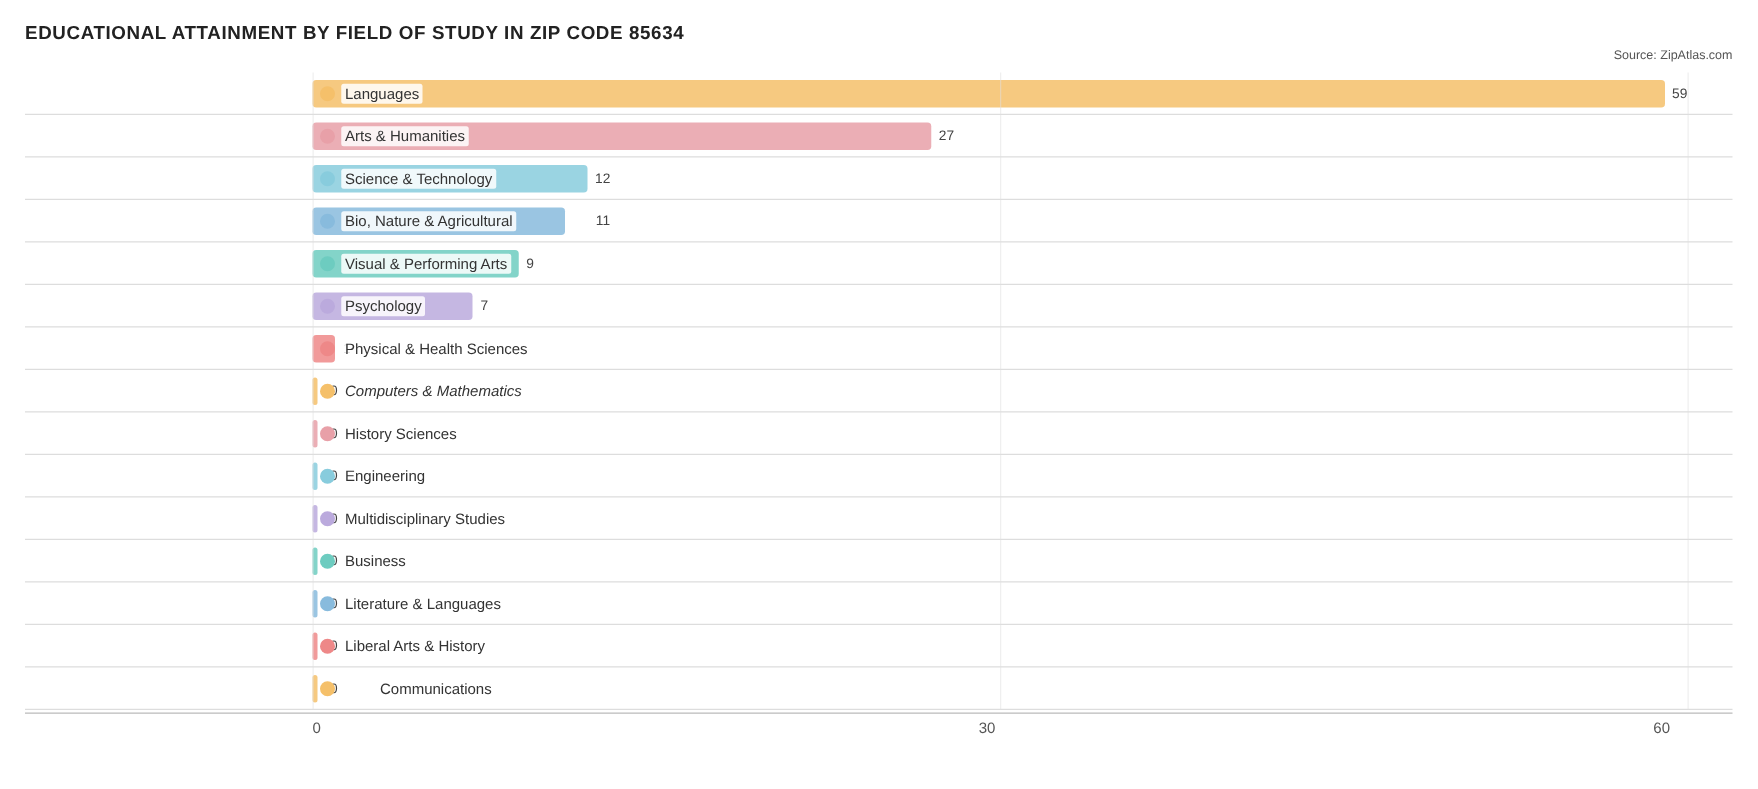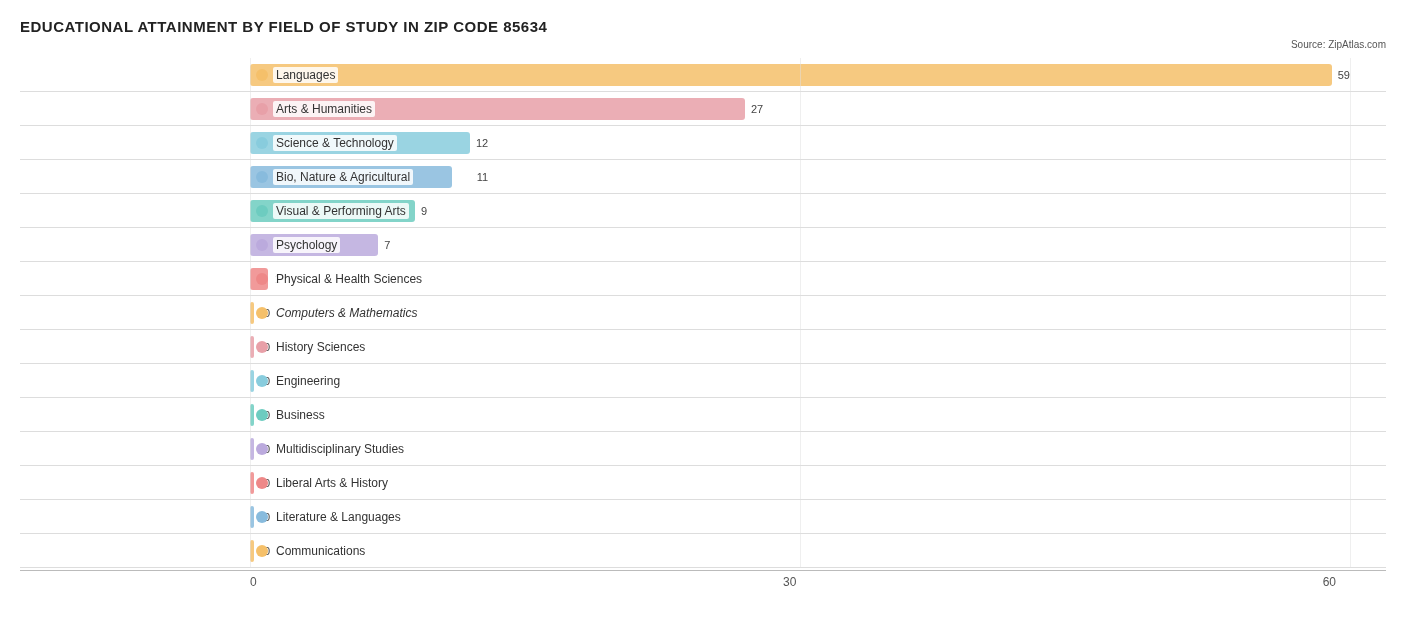--- a/index.html
+++ b/index.html
@@ -216,63 +216,63 @@
           <div class="bar" style="width: 4px; left: 230px; background: rgb(136, 204, 221);"></div>
           <div class="bar-value" style="left: 244px;">0</div>
           <div class="bar-label" style="left: 236px;">
             <div class="label-dot" style="background: rgb(136, 204, 221);"></div>
             <span class="label-text">Engineering</span>
           </div>
         </div>
       </div>
       <div class="bar-row" style="height: 34px;">
         <div class="bar-container">
+          <div class="bar" style="width: 4px; left: 230px; background: rgb(187, 170, 221);"></div>
+          <div class="bar-value" style="left: 244px;">0</div>
+          <div class="bar-label" style="left: 236px;">
+            <div class="label-dot" style="background: rgb(187, 170, 221);"></div>
+            <span class="label-text">Multidisciplinary Studies</span>
+          </div>
+        </div>
+      </div>
+      <div class="bar-row" style="height: 34px;">
+        <div class="bar-container">
           <div class="bar" style="width: 4px; left: 230px; background: rgb(109, 204, 192);"></div>
           <div class="bar-value" style="left: 244px;">0</div>
           <div class="bar-label" style="left: 236px;">
             <div class="label-dot" style="background: rgb(109, 204, 192);"></div>
             <span class="label-text">Business</span>
           </div>
         </div>
       </div>
       <div class="bar-row" style="height: 34px;">
         <div class="bar-container">
-          <div class="bar" style="width: 4px; left: 230px; background: rgb(187, 170, 221);"></div>
-          <div class="bar-value" style="left: 244px;">0</div>
-          <div class="bar-label" style="left: 236px;">
-            <div class="label-dot" style="background: rgb(187, 170, 221);"></div>
-            <span class="label-text">Multidisciplinary Studies</span>
+          <div class="bar" style="width: 4px; left: 230px; background: rgb(136, 187, 221);"></div>
+          <div class="bar-value" style="left: 244px;">0</div>
+          <div class="bar-label" style="left: 236px;">
+            <div class="label-dot" style="background: rgb(136, 187, 221);"></div>
+            <span class="label-text">Literature &amp; Languages</span>
           </div>
         </div>
       </div>
       <div class="bar-row" style="height: 34px;">
         <div class="bar-container">
           <div class="bar" style="width: 4px; left: 230px; background: rgb(238, 136, 136);"></div>
           <div class="bar-value" style="left: 244px;">0</div>
           <div class="bar-label" style="left: 236px;">
             <div class="label-dot" style="background: rgb(238, 136, 136);"></div>
             <span class="label-text">Liberal Arts &amp; History</span>
           </div>
         </div>
       </div>
       <div class="bar-row" style="height: 34px;">
         <div class="bar-container">
-          <div class="bar" style="width: 4px; left: 230px; background: rgb(136, 187, 221);"></div>
-          <div class="bar-value" style="left: 244px;">0</div>
-          <div class="bar-label" style="left: 236px;">
-            <div class="label-dot" style="background: rgb(136, 187, 221);"></div>
-            <span class="label-text">Literature &amp; Languages</span>
-          </div>
-        </div>
-      </div>
-      <div class="bar-row" style="height: 34px;">
-        <div class="bar-container">
           <div class="bar" style="width: 4px; left: 230px; background: rgb(245, 192, 106);"></div>
           <div class="bar-value" style="left: 244px;">0</div>
-          <div class="bar-label" style="left: 236px;">
+          <div class="bar-label" style="left: 236px; gap: 28px;">
             <div class="label-dot" style="background: rgb(245, 192, 106);"></div>
             <span class="label-text">Communications</span>
           </div>
         </div>
       </div>
       <div class="grid-lines">
         <div class="grid-line" style="left: 230px; opacity: 0.5;"></div>
         <div class="grid-line" style="left: 780px; opacity: 0.5;"></div>
         <div class="grid-line" style="left: 1330px; opacity: 0.5;"></div>
       </div>

